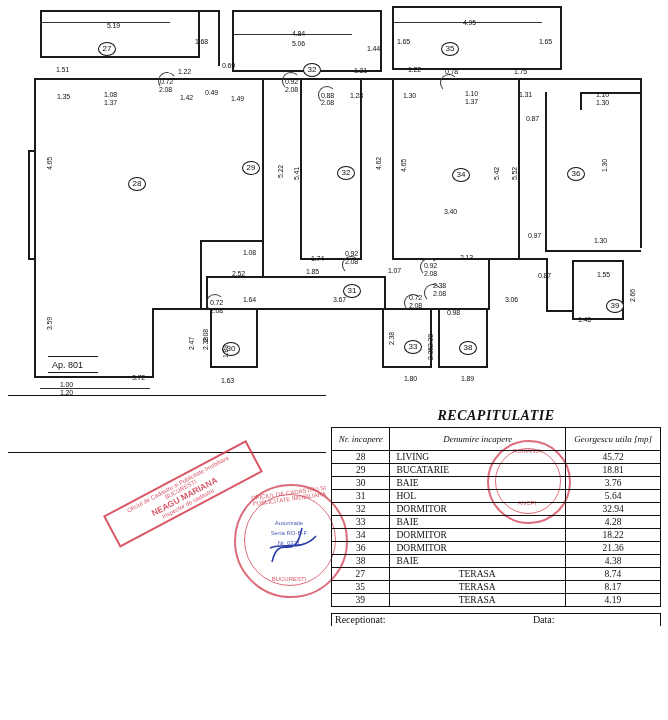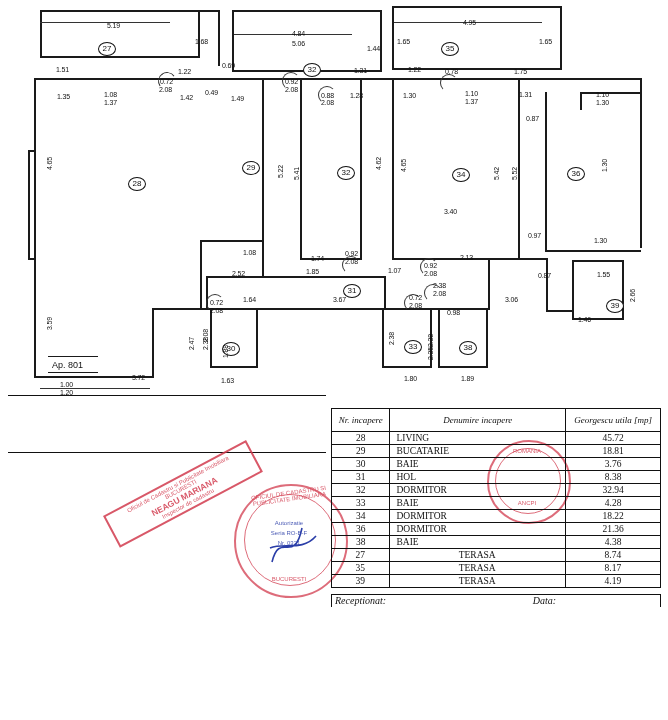--- a/index.html
+++ b/index.html
@@ -16,21 +16,21 @@
   #recap{position:absolute;left:331px;top:408px;width:330px;}
   #recap .title{text-align:center;font-style:italic;font-size:14px;font-weight:bold;letter-spacing:0.5px;margin-bottom:3px;}
   table.rc{border-collapse:collapse;width:330px;font-size:9.5px;}
   table.rc td,table.rc th{border:1px solid #111;padding:0 3px;height:12px;line-height:12px;}
   table.rc th{font-style:italic;font-weight:normal;font-size:9px;text-align:center;line-height:10px;height:22px;}
   .c-nr{width:54px;text-align:center;}
   .c-den{width:180px;text-align:center;}
   .c-sup{width:94px;text-align:center;}
   .totrow td{font-style:italic;font-weight:bold;font-size:11px;height:17px;line-height:17px;}
   .sig{font-style:italic;font-size:10px;padding:2px 4px;}
-  .botrow td{font-style:italic;font-size:10px;height:15px;}
+  .botrow td{font-size:10px;height:15px;}
 
   
   .stamp-round{position:absolute;border:2px solid #d23b4e;border-radius:50%;opacity:.75;}
   .stamp-round2{position:absolute;border:1.5px solid #d23b4e;border-radius:50%;opacity:.75;}
   .stamp-text{position:absolute;color:#d23b4e;font-size:6px;font-family:"Liberation Sans",sans-serif;text-align:center;opacity:.85;}
   .stamp-rect{position:absolute;border:2px solid #d23b4e;color:#d23b4e;opacity:.85;transform:rotate(-28deg);transform-origin:left top;padding:2px 4px;text-align:center;font-family:"Liberation Sans",sans-serif;}
   .stamp-rect .l1{font-size:6px;}
   .stamp-rect .l2{font-size:8.5px;font-weight:bold;}
   .stamp-rect .l3{font-size:6px;}
   .blue{color:#2b3ea8;}
@@ -269,20 +269,21 @@
 
     <div class="stamp-rect" style="left:103px;top:516px;width:150px;">
       <div class="l1">Oficiul de Cadastru si Publicitate Imobiliara</div>
       <div class="l1">BUCURESTI</div>
       <div class="l2">NEAGU MARIANA</div>
       <div class="l3">Inspector de cadastru</div>
     </div>
   </div>
 
   <div id="recap">
+    <div class="title">RECAPITULATIE</div>
     <table class="rc">
       <thead>
         <tr>
           <th class="c-nr">Nr. incapere</th>
           <th class="c-den">Denumire incapere</th>
           <th class="c-sup">Georgescu utila [mp]</th>
         </tr>
       </thead>
       <tbody id="recap-body">
           <tr>
@@ -296,21 +297,21 @@
             <td class="c-sup">18.81</td>
           </tr>
           <tr>
             <td class="c-nr">30</td>
             <td class="c-den" style="text-align:left;padding-left:6px;">BAIE</td>
             <td class="c-sup">3.76</td>
           </tr>
           <tr>
             <td class="c-nr">31</td>
             <td class="c-den" style="text-align:left;padding-left:6px;">HOL</td>
-            <td class="c-sup">8.38</td>
+            <td class="c-sup">5.64</td>
           </tr>
           <tr>
             <td class="c-nr">32</td>
             <td class="c-den" style="text-align:left;padding-left:6px;">DORMITOR</td>
             <td class="c-sup">32.94</td>
           </tr>
           <tr>
             <td class="c-nr">33</td>
             <td class="c-den" style="text-align:left;padding-left:6px;">BAIE</td>
             <td class="c-sup">4.28</td>

